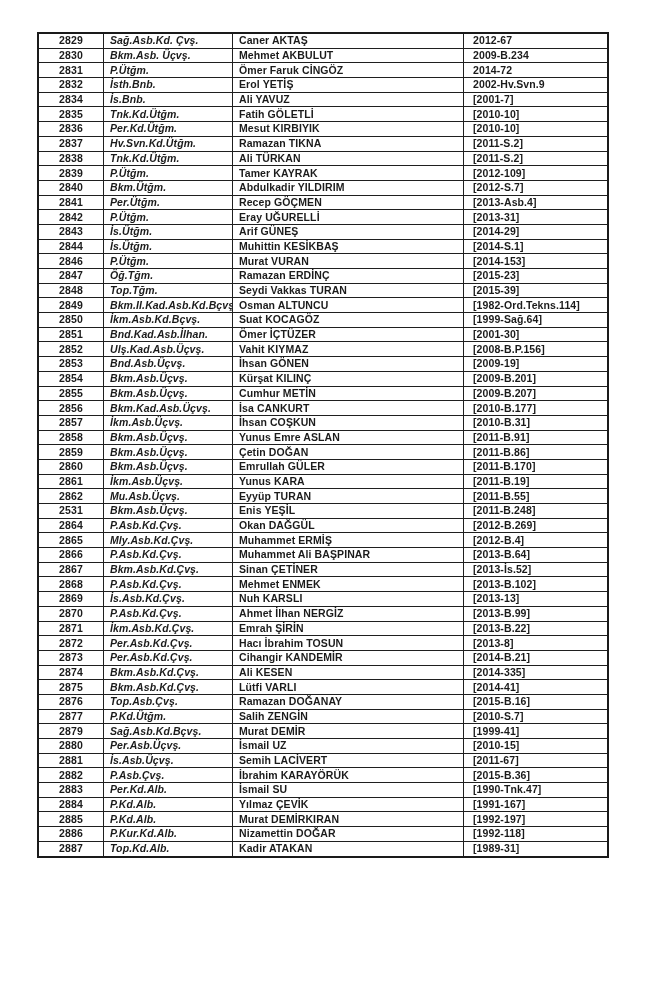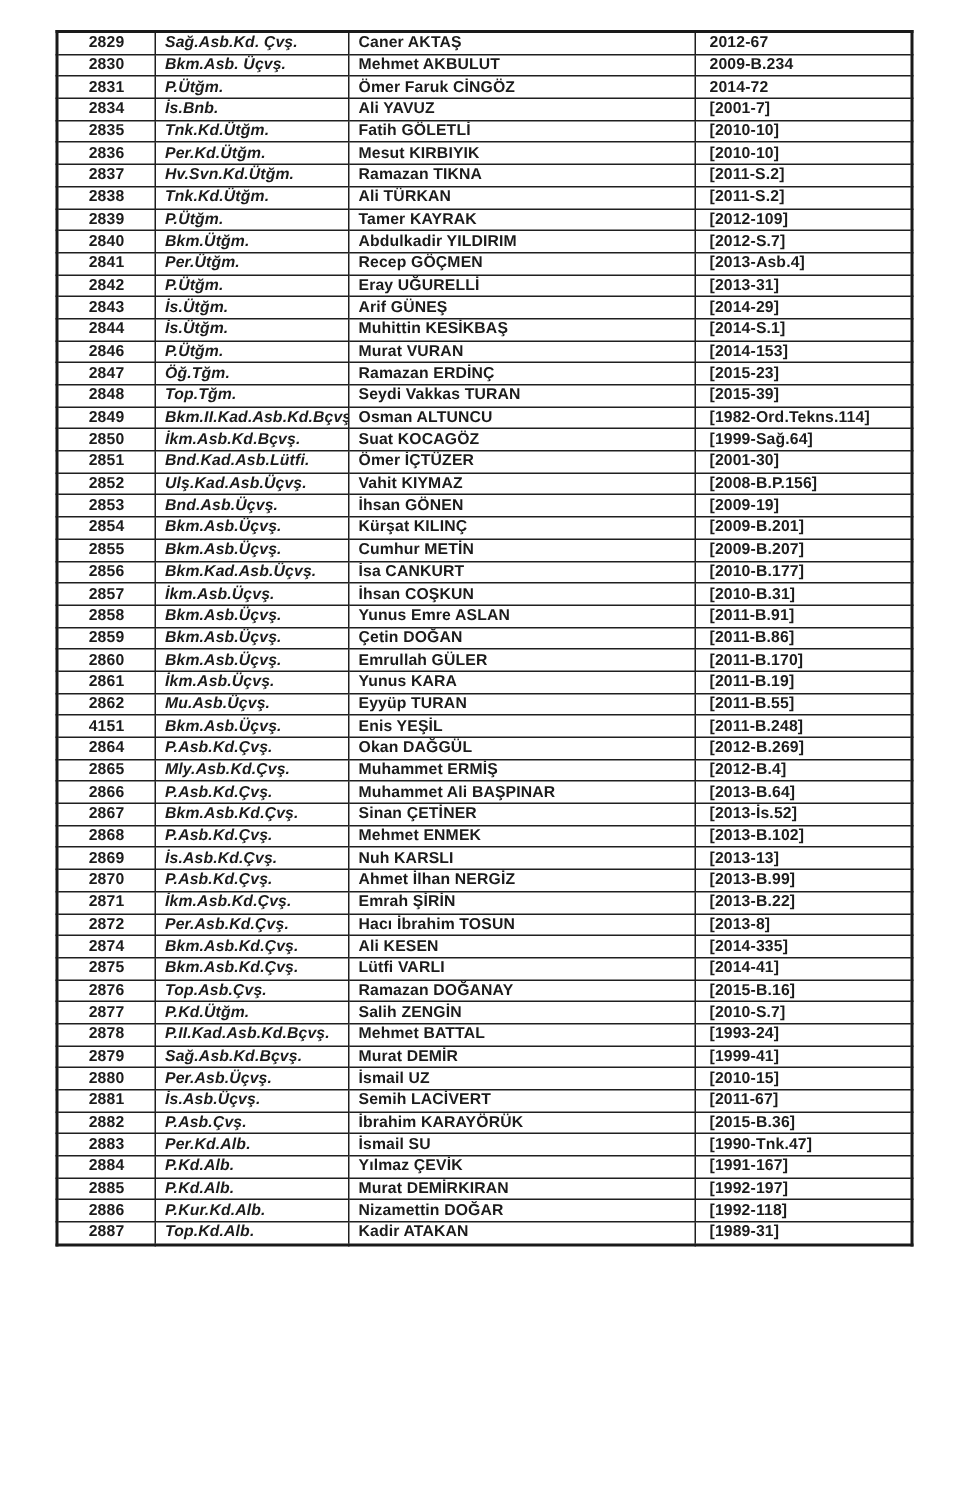--- a/index.html
+++ b/index.html
@@ -11,21 +11,21 @@
     position: relative;
     width: 650px;
     height: 995px;
     background: #ffffff;
     overflow: hidden;
     font-family: "Liberation Sans", sans-serif;
   }
   table.roster {
     position: absolute;
     left: 37px;
-    top: 20px;
+    top: 32px;
     width: 568px;
     border-collapse: collapse;
     table-layout: fixed;
     border: 2px solid #1a1a1a;
   }
   table.roster td {
     border: 1px solid #1f1f1f;
     height: 13.7px;
     padding: 0 0 0 6px;
     font-size: 10.5px;
@@ -63,20 +63,26 @@
           <td class="col-name">Mehmet AKBULUT</td>
           <td class="col-code">2009-B.234</td>
         </tr>
         <tr>
           <td class="col-no">2831</td>
           <td class="col-rank">P.Ütğm.</td>
           <td class="col-name">Ömer Faruk CİNGÖZ</td>
           <td class="col-code">2014-72</td>
         </tr>
         <tr>
+          <td class="col-no">2832</td>
+          <td class="col-rank">İsth.Bnb.</td>
+          <td class="col-name">Erol YETİŞ</td>
+          <td class="col-code">2002-Hv.Svn.9</td>
+        </tr>
+        <tr>
           <td class="col-no">2834</td>
           <td class="col-rank">İs.Bnb.</td>
           <td class="col-name">Ali YAVUZ</td>
           <td class="col-code">[2001-7]</td>
         </tr>
         <tr>
           <td class="col-no">2835</td>
           <td class="col-rank">Tnk.Kd.Ütğm.</td>
           <td class="col-name">Fatih GÖLETLİ</td>
           <td class="col-code">[2010-10]</td>
@@ -160,21 +166,21 @@
           <td class="col-code">[1982-Ord.Tekns.114]</td>
         </tr>
         <tr>
           <td class="col-no">2850</td>
           <td class="col-rank">İkm.Asb.Kd.Bçvş.</td>
           <td class="col-name">Suat KOCAGÖZ</td>
           <td class="col-code">[1999-Sağ.64]</td>
         </tr>
         <tr>
           <td class="col-no">2851</td>
-          <td class="col-rank">Bnd.Kad.Asb.Lütfi.</td>
+          <td class="col-rank">Bnd.Kad.Asb.İlhan.</td>
           <td class="col-name">Ömer İÇTÜZER</td>
           <td class="col-code">[2001-30]</td>
         </tr>
         <tr>
           <td class="col-no">2852</td>
           <td class="col-rank">Ulş.Kad.Asb.Üçvş.</td>
           <td class="col-name">Vahit KIYMAZ</td>
           <td class="col-code">[2008-B.P.156]</td>
         </tr>
         <tr>
@@ -231,21 +237,21 @@
           <td class="col-name">Yunus KARA</td>
           <td class="col-code">[2011-B.19]</td>
         </tr>
         <tr>
           <td class="col-no">2862</td>
           <td class="col-rank">Mu.Asb.Üçvş.</td>
           <td class="col-name">Eyyüp TURAN</td>
           <td class="col-code">[2011-B.55]</td>
         </tr>
         <tr>
-          <td class="col-no">4151</td>
+          <td class="col-no">2531</td>
           <td class="col-rank">Bkm.Asb.Üçvş.</td>
           <td class="col-name">Enis YEŞİL</td>
           <td class="col-code">[2011-B.248]</td>
         </tr>
         <tr>
           <td class="col-no">2864</td>
           <td class="col-rank">P.Asb.Kd.Çvş.</td>
           <td class="col-name">Okan DAĞGÜL</td>
           <td class="col-code">[2012-B.269]</td>
         </tr>
@@ -291,20 +297,26 @@
           <td class="col-name">Emrah ŞİRİN</td>
           <td class="col-code">[2013-B.22]</td>
         </tr>
         <tr>
           <td class="col-no">2872</td>
           <td class="col-rank">Per.Asb.Kd.Çvş.</td>
           <td class="col-name">Hacı İbrahim TOSUN</td>
           <td class="col-code">[2013-8]</td>
         </tr>
         <tr>
+          <td class="col-no">2873</td>
+          <td class="col-rank">Per.Asb.Kd.Çvş.</td>
+          <td class="col-name">Cihangir KANDEMİR</td>
+          <td class="col-code">[2014-B.21]</td>
+        </tr>
+        <tr>
           <td class="col-no">2874</td>
           <td class="col-rank">Bkm.Asb.Kd.Çvş.</td>
           <td class="col-name">Ali KESEN</td>
           <td class="col-code">[2014-335]</td>
         </tr>
         <tr>
           <td class="col-no">2875</td>
           <td class="col-rank">Bkm.Asb.Kd.Çvş.</td>
           <td class="col-name">Lütfi VARLI</td>
           <td class="col-code">[2014-41]</td>
@@ -313,26 +325,20 @@
           <td class="col-no">2876</td>
           <td class="col-rank">Top.Asb.Çvş.</td>
           <td class="col-name">Ramazan DOĞANAY</td>
           <td class="col-code">[2015-B.16]</td>
         </tr>
         <tr>
           <td class="col-no">2877</td>
           <td class="col-rank">P.Kd.Ütğm.</td>
           <td class="col-name">Salih ZENGİN</td>
           <td class="col-code">[2010-S.7]</td>
-        </tr>
-        <tr>
-          <td class="col-no">2878</td>
-          <td class="col-rank">P.II.Kad.Asb.Kd.Bçvş.</td>
-          <td class="col-name">Mehmet BATTAL</td>
-          <td class="col-code">[1993-24]</td>
         </tr>
         <tr>
           <td class="col-no">2879</td>
           <td class="col-rank">Sağ.Asb.Kd.Bçvş.</td>
           <td class="col-name">Murat DEMİR</td>
           <td class="col-code">[1999-41]</td>
         </tr>
         <tr>
           <td class="col-no">2880</td>
           <td class="col-rank">Per.Asb.Üçvş.</td>

